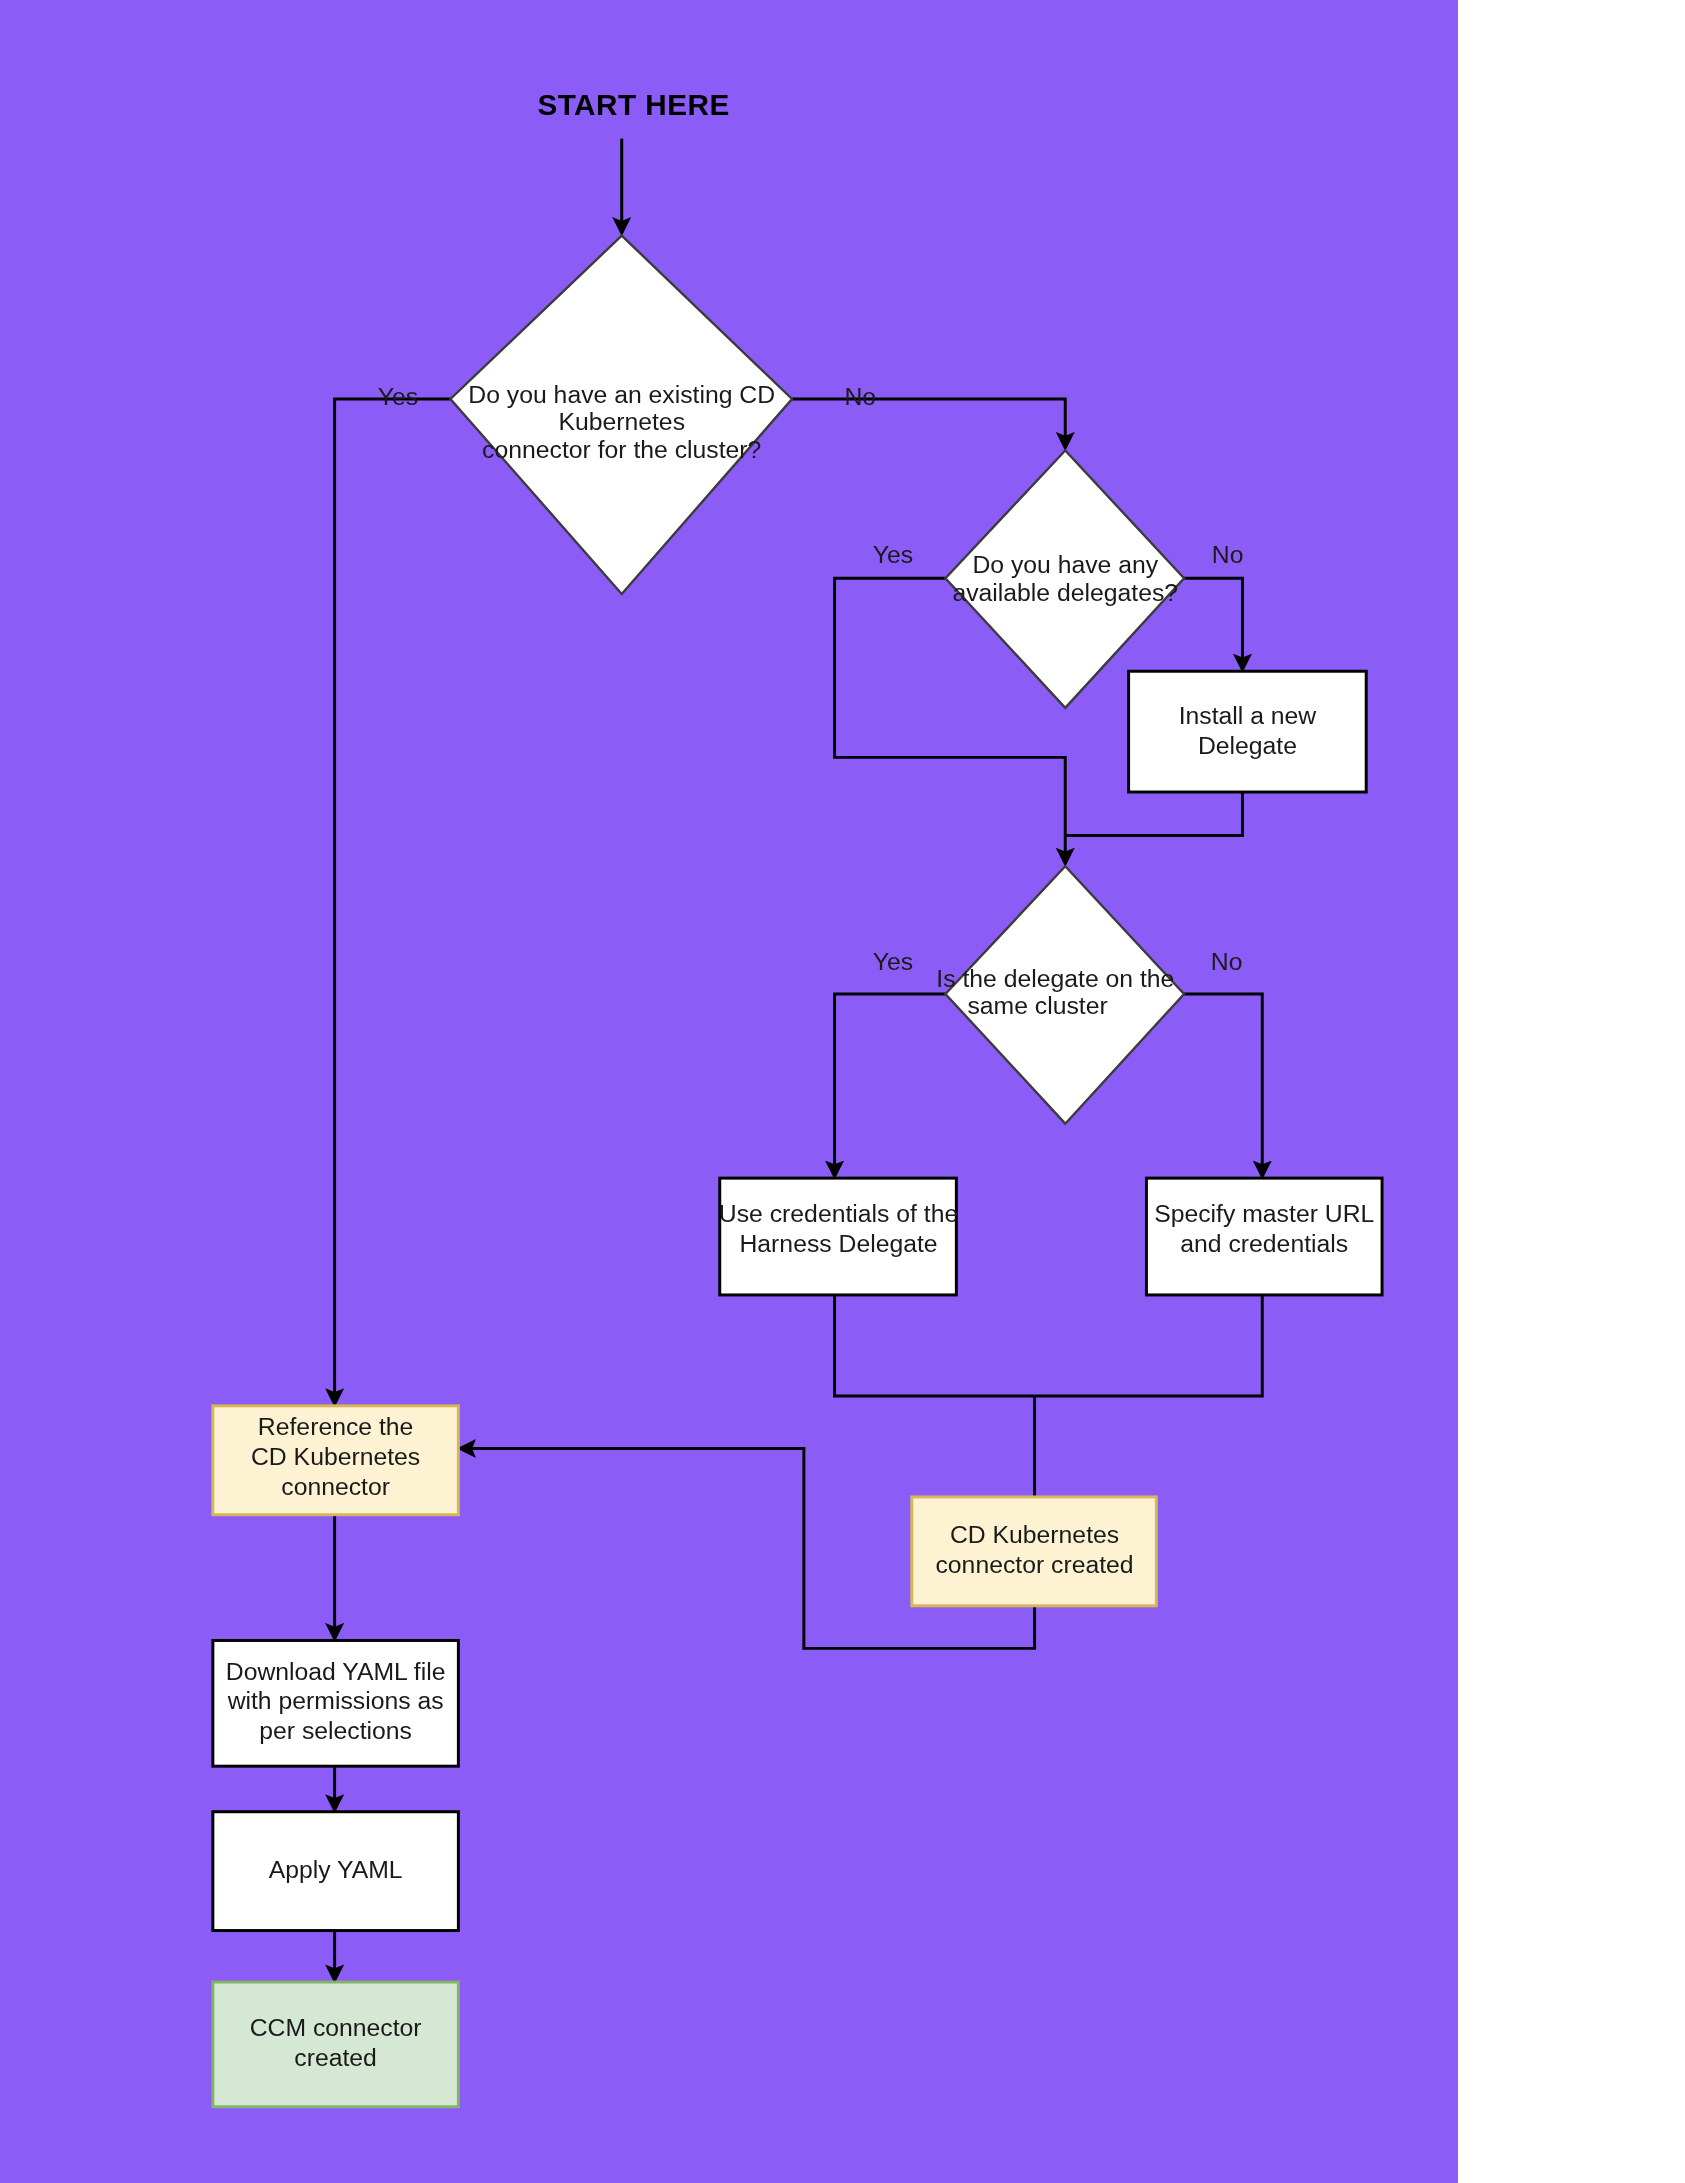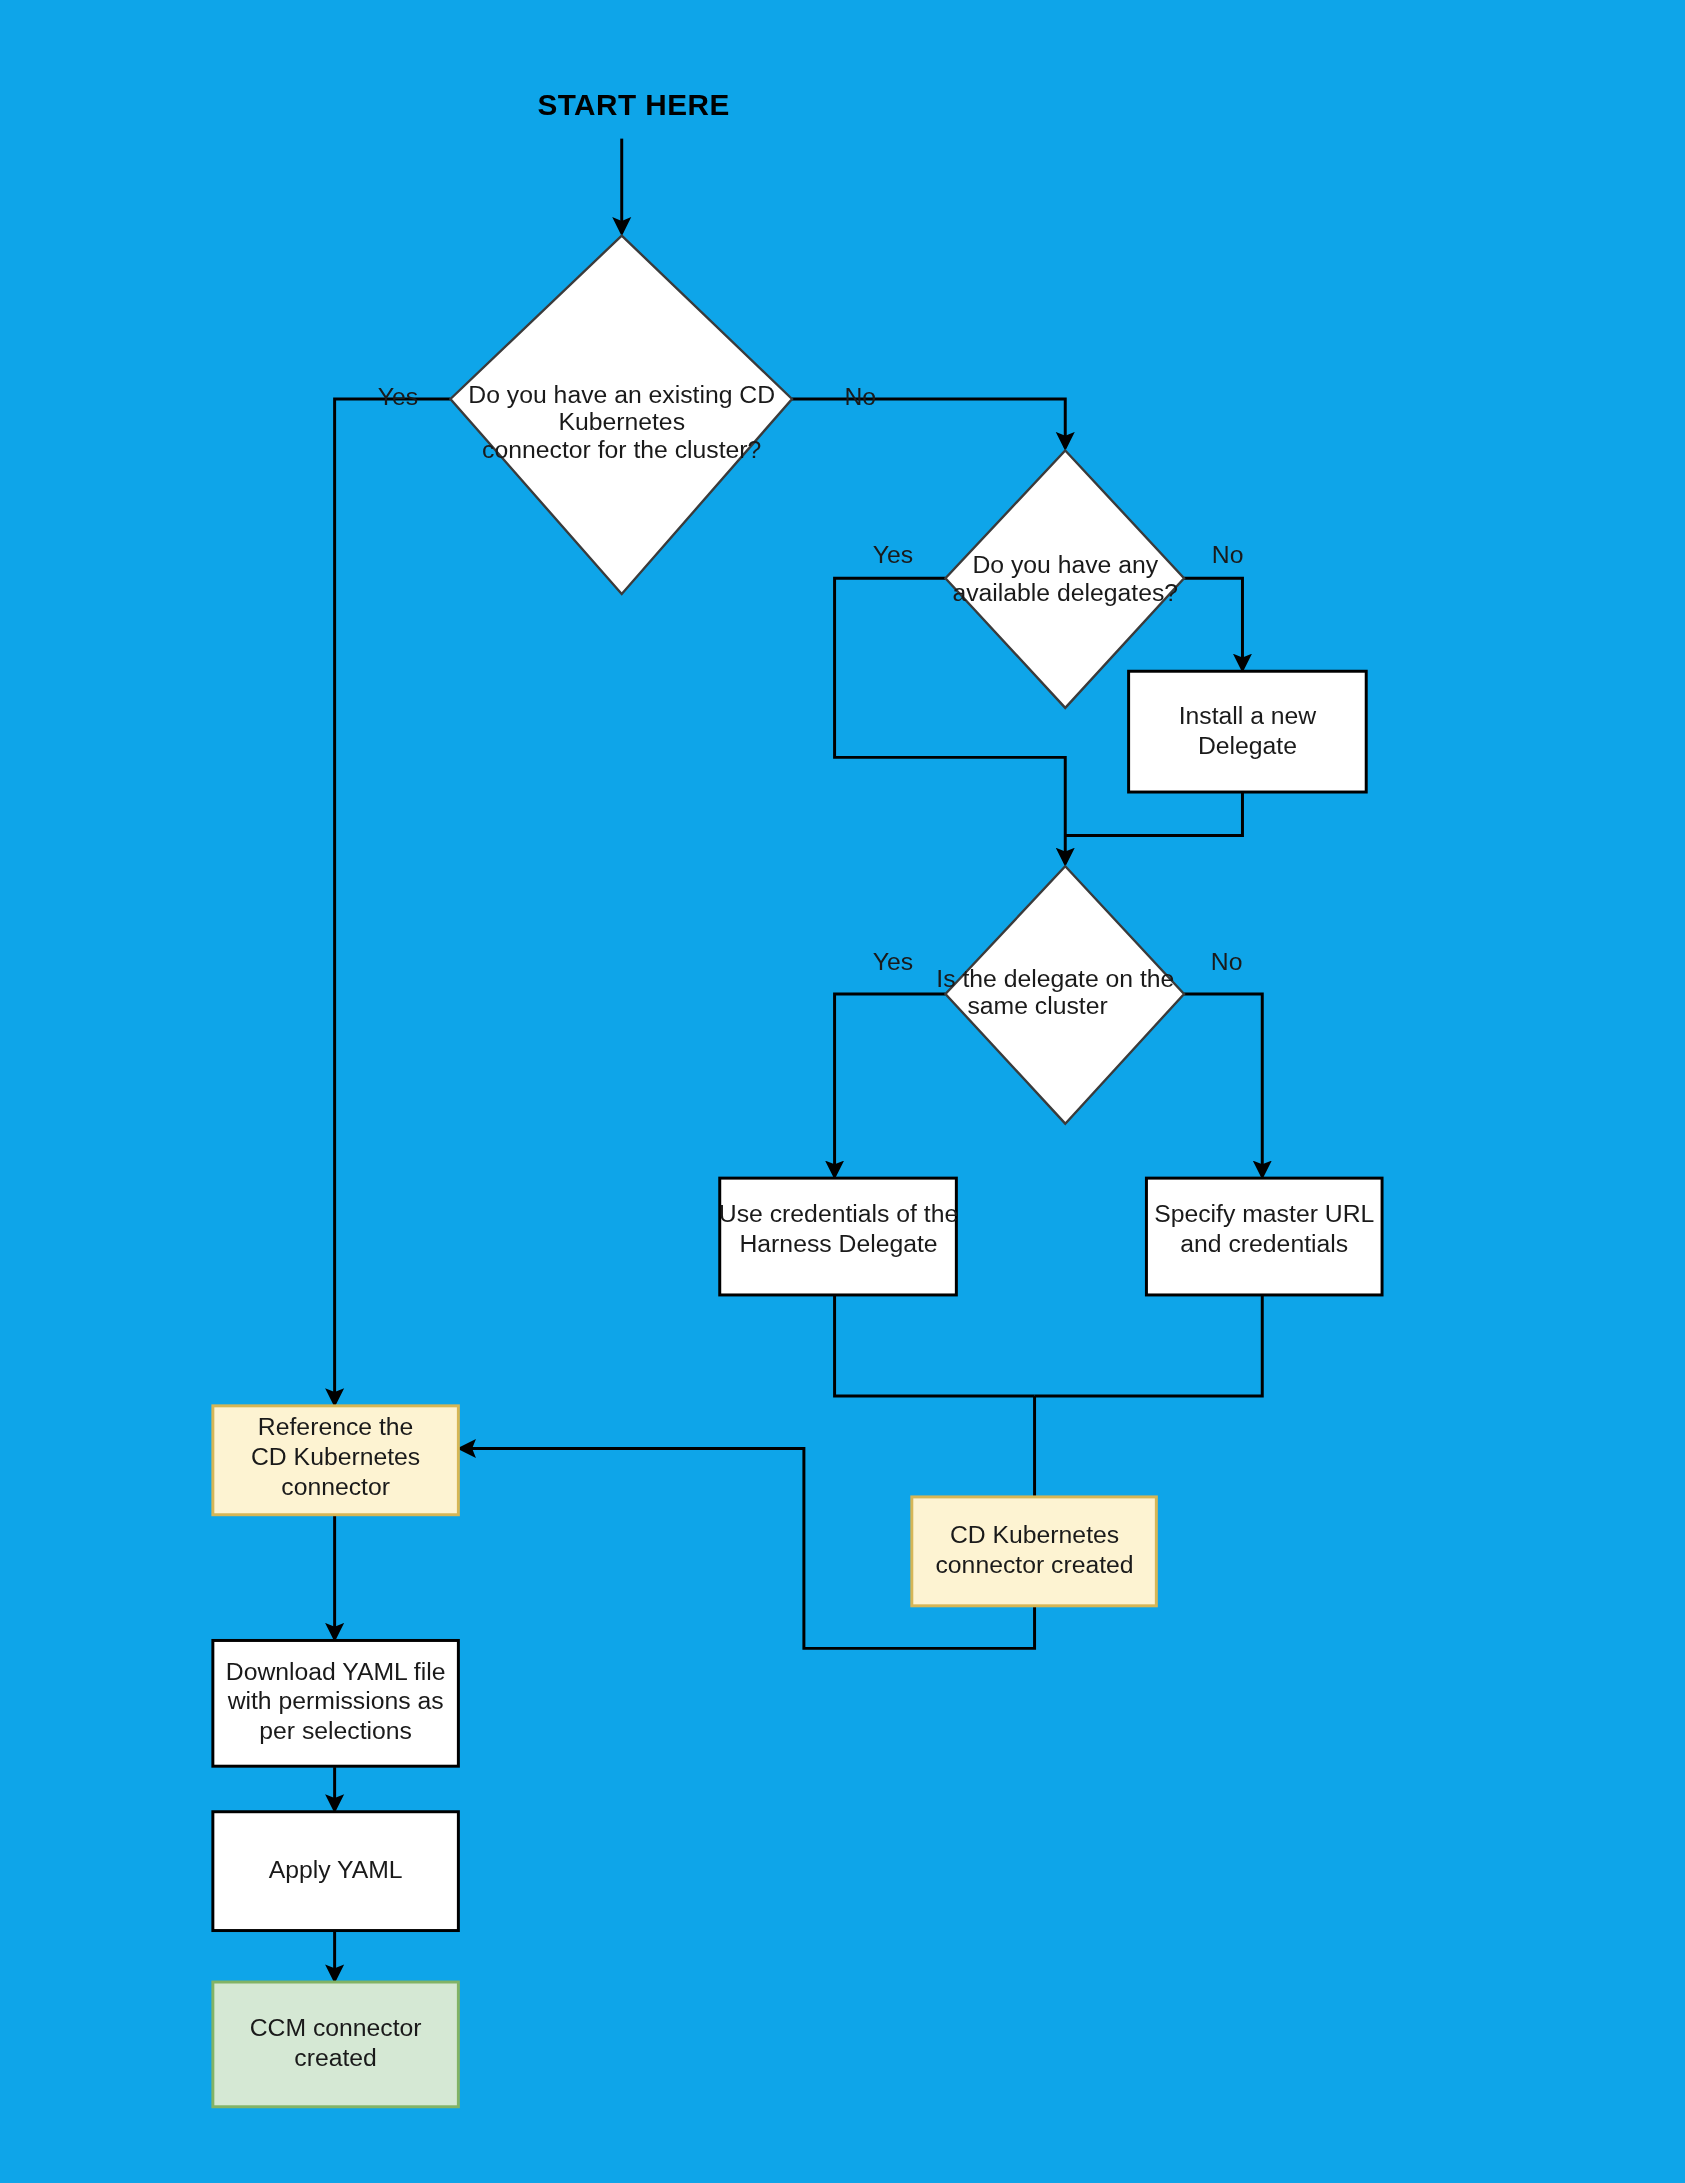--- a/index.html
+++ b/index.html
@@ -8,23 +8,23 @@
     background: #ffffff;
   }
   body {
     width: 1685px;
     height: 2184px;
     font-family: "Liberation Sans", sans-serif;
     overflow: hidden;
   }
   #canvas {
     position: relative;
-    width: 1685px;
+    width: 1458px;
     height: 2184px;
-    background: #0ea5e9;
+    background: #8b5cf6;
   }
   svg#diagram {
     position: absolute;
     inset: 0;
     width: 1685px;
     height: 2184px;
     display: block;
   }
   .edge {
     fill: none;

